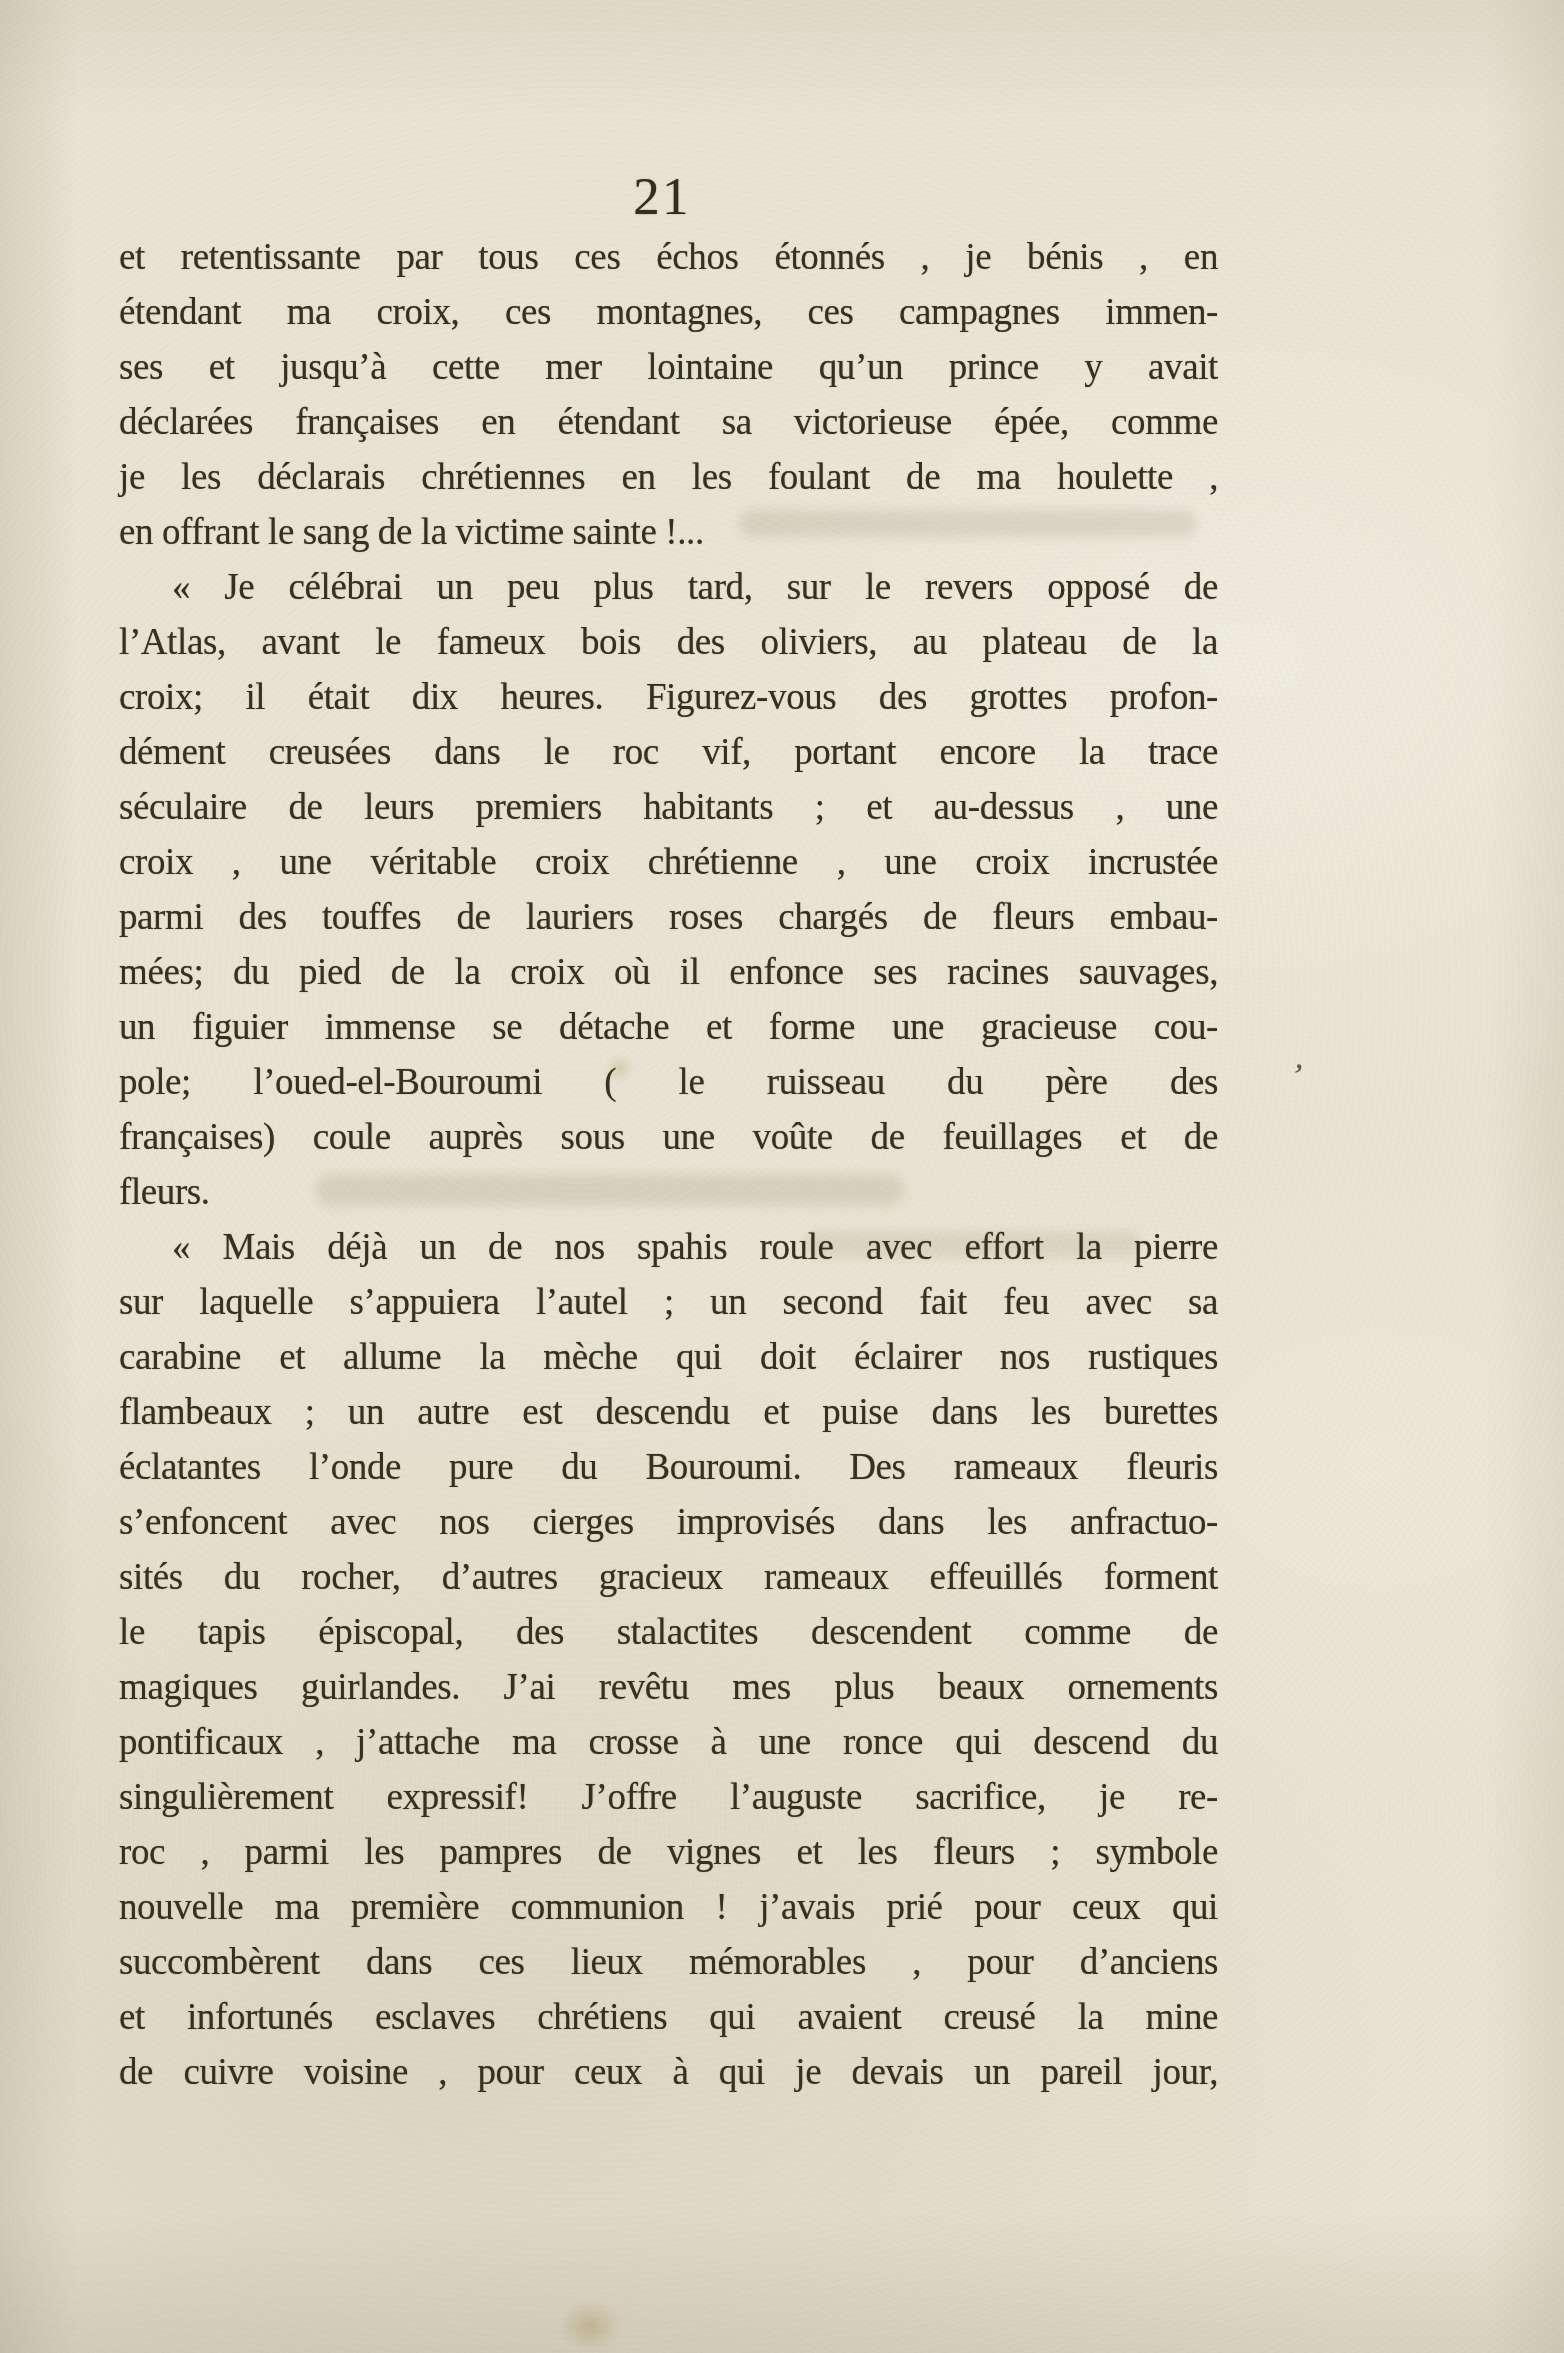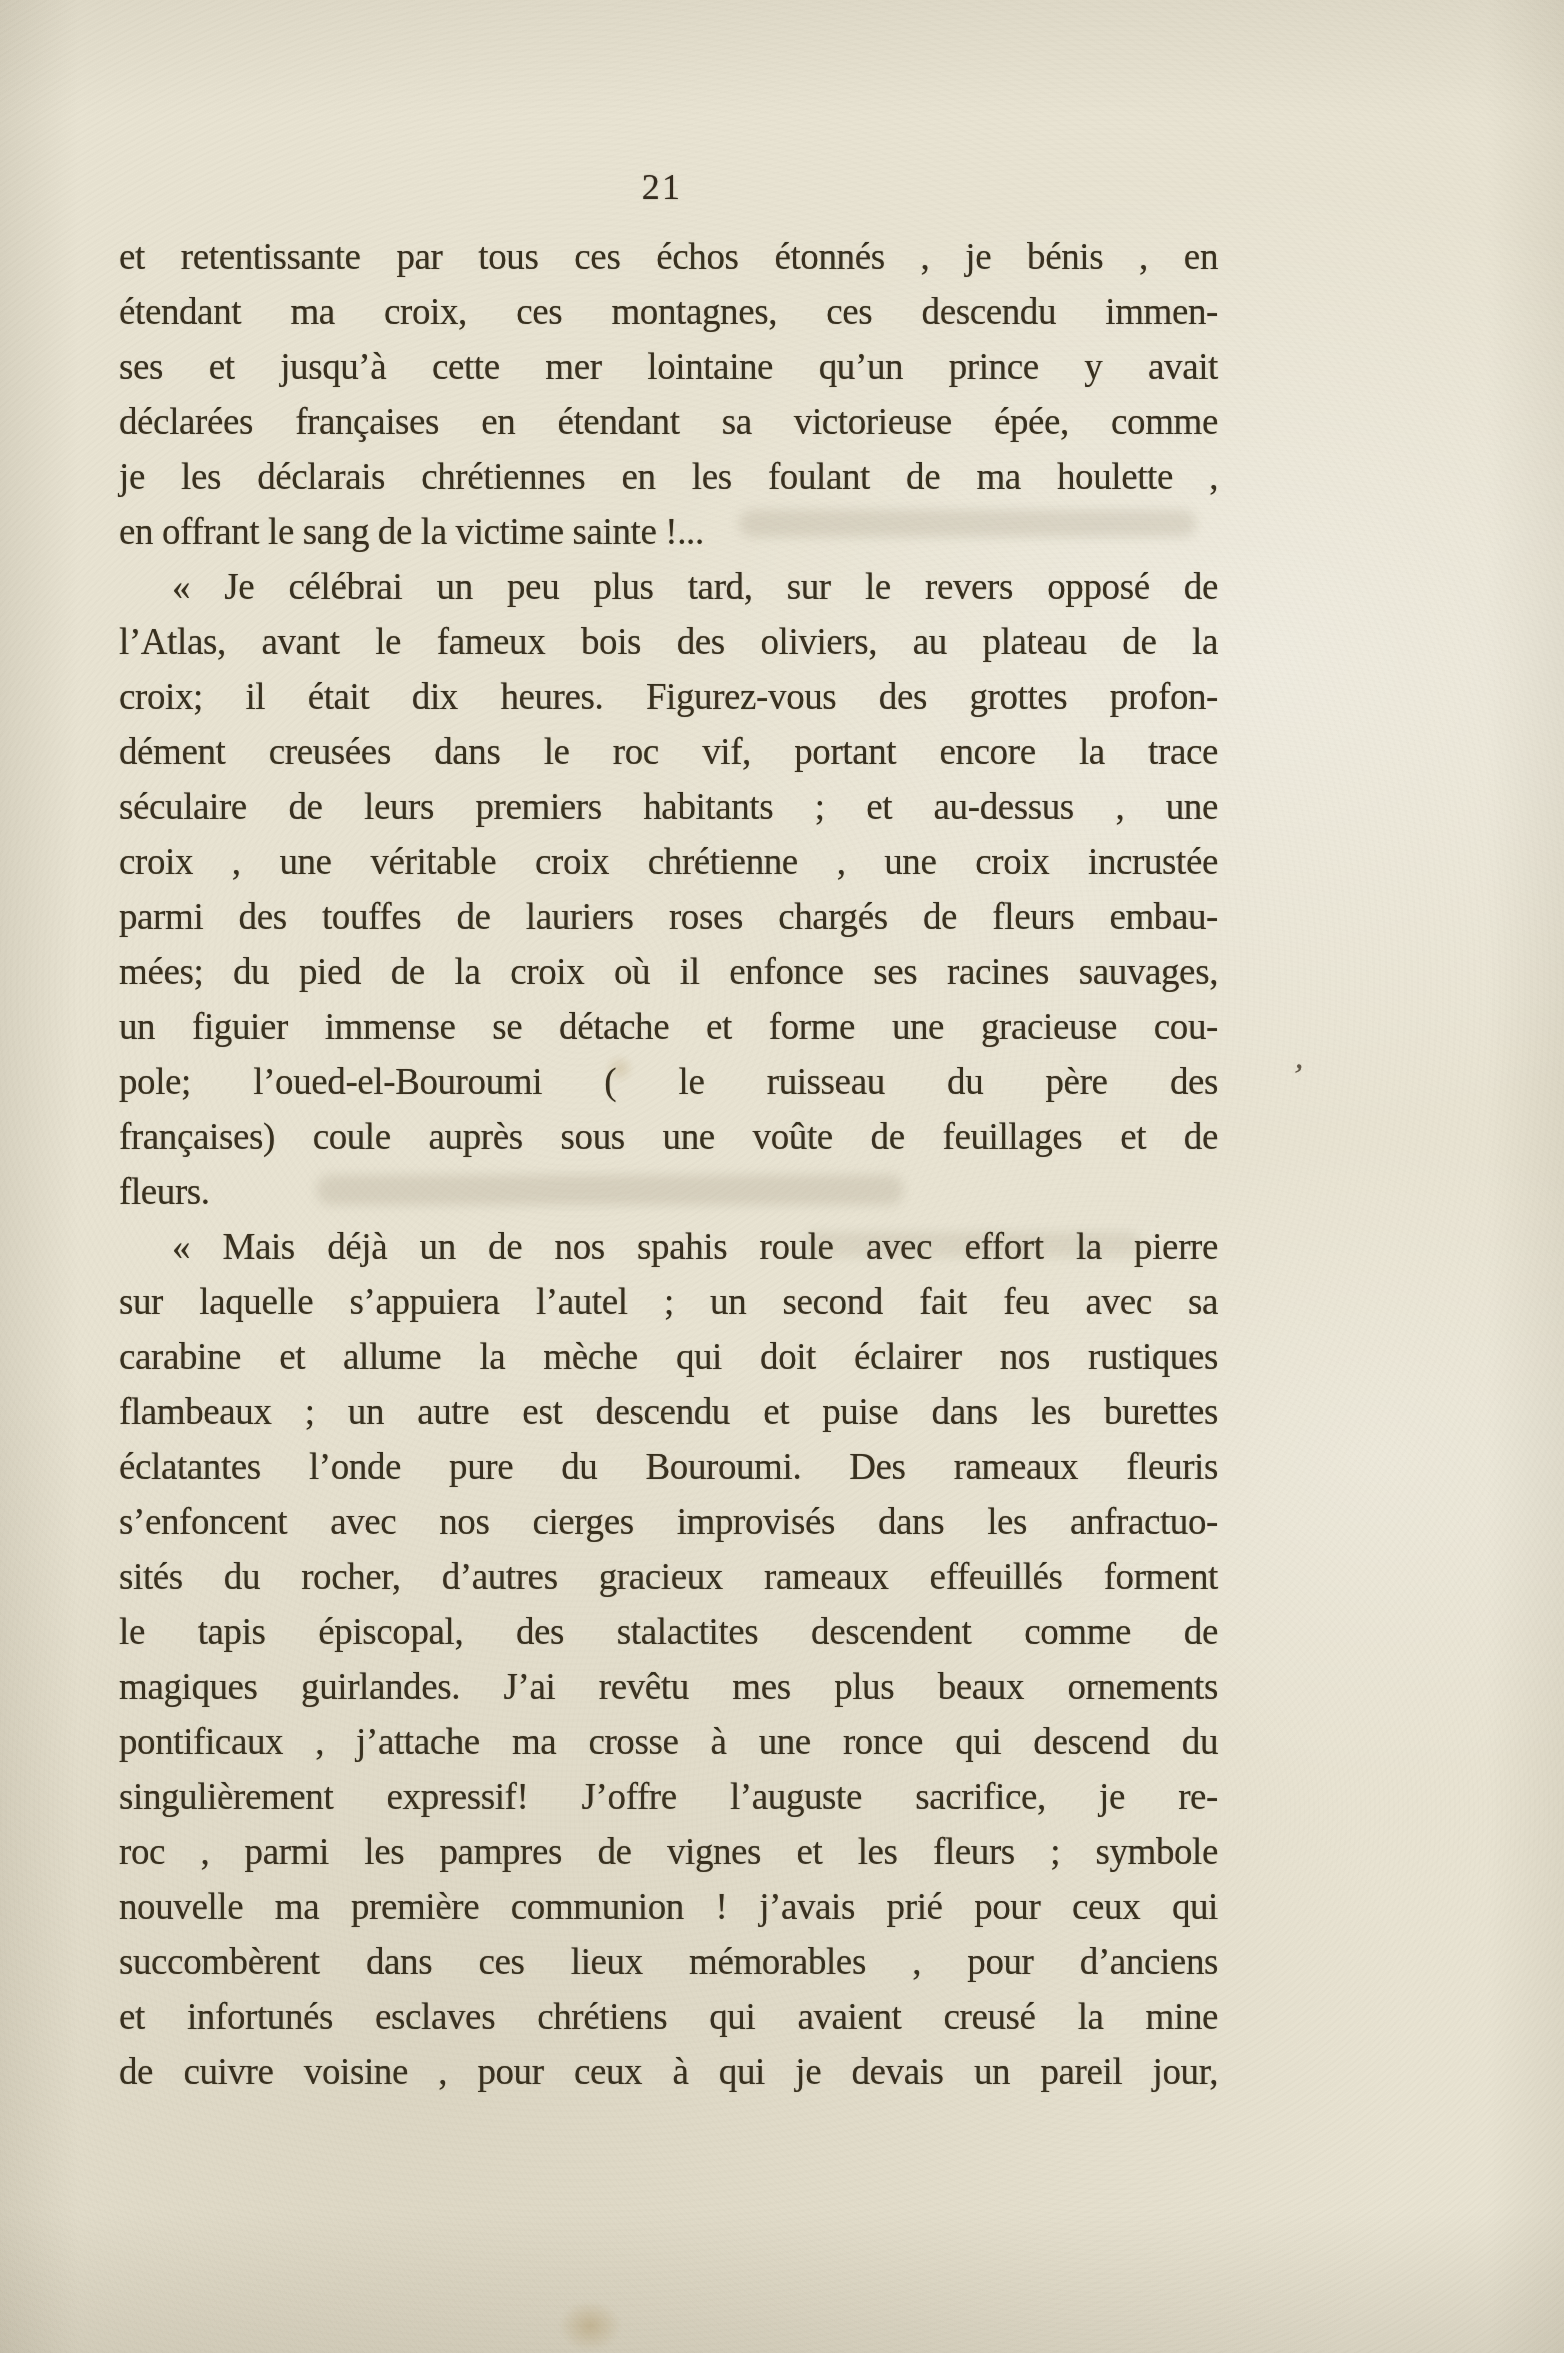--- a/index.html
+++ b/index.html
@@ -21,21 +21,21 @@
   .texture{
     position:absolute;inset:0;pointer-events:none;
     background:
       repeating-radial-gradient(circle at 37% 42%, rgba(60,50,30,0.012) 0 2.3px, rgba(0,0,0,0) 2.3px 6.3px),
       repeating-radial-gradient(circle at 71% 77%, rgba(60,50,30,0.012) 0 1.6px, rgba(0,0,0,0) 1.6px 4.7px);
   }
   .pagenum{
     position:absolute;
     top:166px;left:662px;
     transform:translateX(-50%);
-    font-size:36px;letter-spacing:2.3px;
+    font-size:53px;letter-spacing:2.3px;
     color:#352c1f;
     text-shadow:0 0 1.2px rgba(53,44,31,0.6);
   }
   .text-block{
     position:absolute;
     left:119px;top:229px;
     width:1099px;
     color:#38301f;
     text-shadow:0 0 1px rgba(56,48,31,0.55);
   }
@@ -99,21 +99,21 @@
   <div class="ghost g3"></div>
 
   <div class="stain s1"></div>
   <div class="stain s2"></div>
   <div class="stain s3"></div>
 
   <div class="pagenum">21</div>
 
   <div class="text-block">
       <div class="line j"><span>et retentissante par tous ces échos étonnés , je bénis , en</span></div>
-      <div class="line j"><span>étendant ma croix, ces montagnes, ces descendu immen-</span></div>
+      <div class="line j"><span>étendant ma croix, ces montagnes, ces campagnes immen-</span></div>
       <div class="line j"><span>ses et jusqu’à cette mer lointaine qu’un prince y avait</span></div>
       <div class="line j"><span>déclarées françaises en étendant sa victorieuse épée, comme</span></div>
       <div class="line j"><span>je les déclarais chrétiennes en les foulant de ma houlette ,</span></div>
       <div class="line"><span>en offrant le sang de la victime sainte !...</span></div>
       <div class="line j ind"><span>« Je célébrai un peu plus tard, sur le revers opposé de</span></div>
       <div class="line j"><span>l’Atlas, avant le fameux bois des oliviers, au plateau de la</span></div>
       <div class="line j"><span>croix; il était dix heures. Figurez-vous des grottes profon-</span></div>
       <div class="line j"><span>dément creusées dans le roc vif, portant encore la trace</span></div>
       <div class="line j"><span>séculaire de leurs premiers habitants ; et au-dessus , une</span></div>
       <div class="line j"><span>croix , une véritable croix chrétienne , une croix incrustée</span></div>

